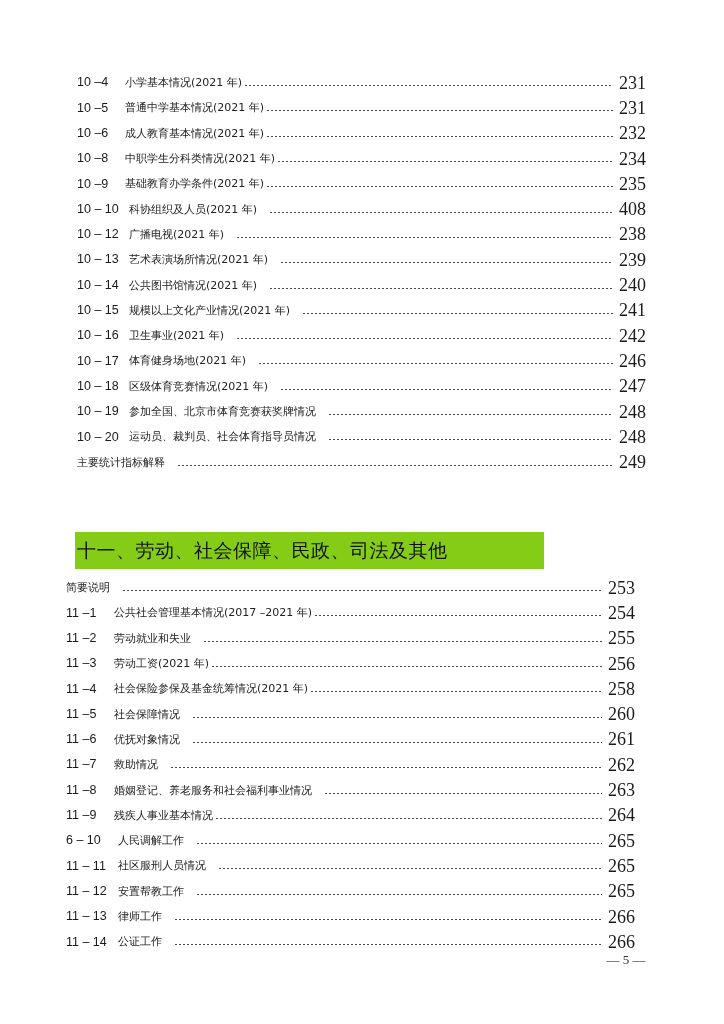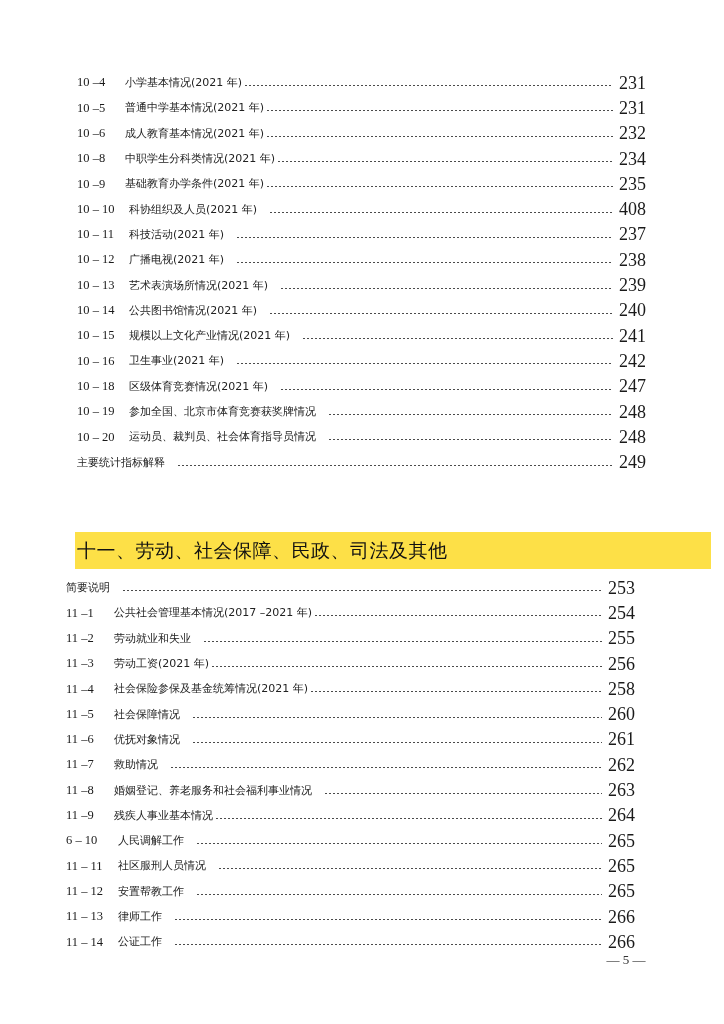--- a/index.html
+++ b/index.html
@@ -1,29 +1,29 @@
 <!DOCTYPE html>
 <html><head>
 <meta charset="utf-8">
 <style>
   html, body { margin: 0; padding: 0; background: #ffffff; }
   body { width: 724px; height: 1024px; position: relative; overflow: hidden;
          font-family: "DejaVu Serif", "Liberation Serif", serif; color: #1a1a1a; }
   .page { position: absolute; left: 77px; top: 70px; width: 569px; }
   .row { display: flex; align-items: center; height: 25.3px; font-size: 12px; line-height: 1; white-space: nowrap; }
-  .num { flex: 0 0 auto; font-family: Liberation Serif, serif; font-size: 12.5px; }
+  .num { flex: 0 0 auto; font-family: Liberation Sans, sans-serif; font-size: 12.5px; }
   .num.w1 { width: 48px; }
   .num.w2 { width: 52px; }
   .title { flex: 0 0 auto; font-family: "DejaVu Sans", sans-serif; font-size: 11px; color: #222; }
   .gap { flex: 0 0 auto; width: 10px; }
   .leader { flex: 1 1 auto; height: 1px; margin: 0 6px 0 2px; align-self: center;
             background-image: radial-gradient(circle, #444 0.7px, transparent 0.9px);
             background-size: 4px 2px; background-repeat: repeat-x; background-position: 0 0; position: relative; top: 3px; }
   .page-num { flex: 0 0 auto; font-family: "Liberation Serif", serif; font-size: 18px; text-align: right; min-width: 20px; }
-  .banner { position: absolute; left: 75px; top: 532px; width: 636px; height: 37px; background: #fde047;
+  .banner { position: absolute; left: 75px; top: 532px; width: 469px; height: 37px; background: #84cc16;
             display: flex; align-items: center; }
   .banner span { font-family: "DejaVu Sans", sans-serif; font-size: 19px; color: #111; padding-left: 2px; letter-spacing: 0.5px; }
   .page2 { position: absolute; left: 66px; top: 575px; width: 569px; }
   .footer { position: absolute; top: 952px; left: 596px; width: 60px; text-align: center;
             font-family: "Liberation Serif", serif; font-size: 13px; color: #333; }
 </style>
 </head>
 <body>
 
 <div class="page">
@@ -58,27 +58,20 @@
       <span class="page-num">235</span>
     </div>
   <div class="row">
       <span class="num w2">10 – 10</span>
       <span class="title">科协组织及人员(2021 年)</span>
       <span class="gap"></span>
       <span class="leader"></span>
       <span class="page-num">408</span>
     </div>
   <div class="row">
-      <span class="num w2">10 – 11</span>
-      <span class="title">科技活动(2021 年)</span>
-      <span class="gap"></span>
-      <span class="leader"></span>
-      <span class="page-num">237</span>
-    </div>
-  <div class="row">
       <span class="num w2">10 – 12</span>
       <span class="title">广播电视(2021 年)</span>
       <span class="gap"></span>
       <span class="leader"></span>
       <span class="page-num">238</span>
     </div>
   <div class="row">
       <span class="num w2">10 – 13</span>
       <span class="title">艺术表演场所情况(2021 年)</span>
       <span class="gap"></span>
@@ -98,20 +91,27 @@
       <span class="gap"></span>
       <span class="leader"></span>
       <span class="page-num">241</span>
     </div>
   <div class="row">
       <span class="num w2">10 – 16</span>
       <span class="title">卫生事业(2021 年)</span>
       <span class="gap"></span>
       <span class="leader"></span>
       <span class="page-num">242</span>
+    </div>
+  <div class="row">
+      <span class="num w2">10 – 17</span>
+      <span class="title">体育健身场地(2021 年)</span>
+      <span class="gap"></span>
+      <span class="leader"></span>
+      <span class="page-num">246</span>
     </div>
   <div class="row">
       <span class="num w2">10 – 18</span>
       <span class="title">区级体育竞赛情况(2021 年)</span>
       <span class="gap"></span>
       <span class="leader"></span>
       <span class="page-num">247</span>
     </div>
   <div class="row">
       <span class="num w2">10 – 19</span>

